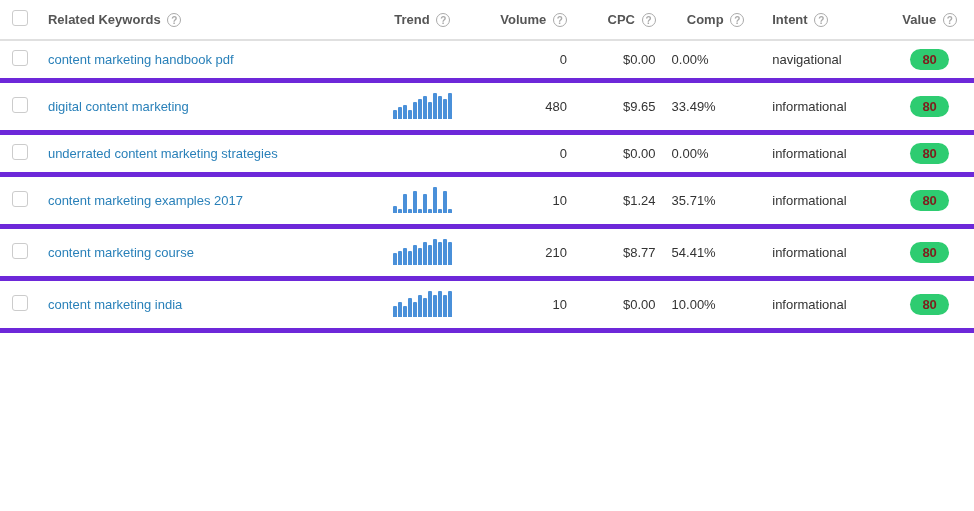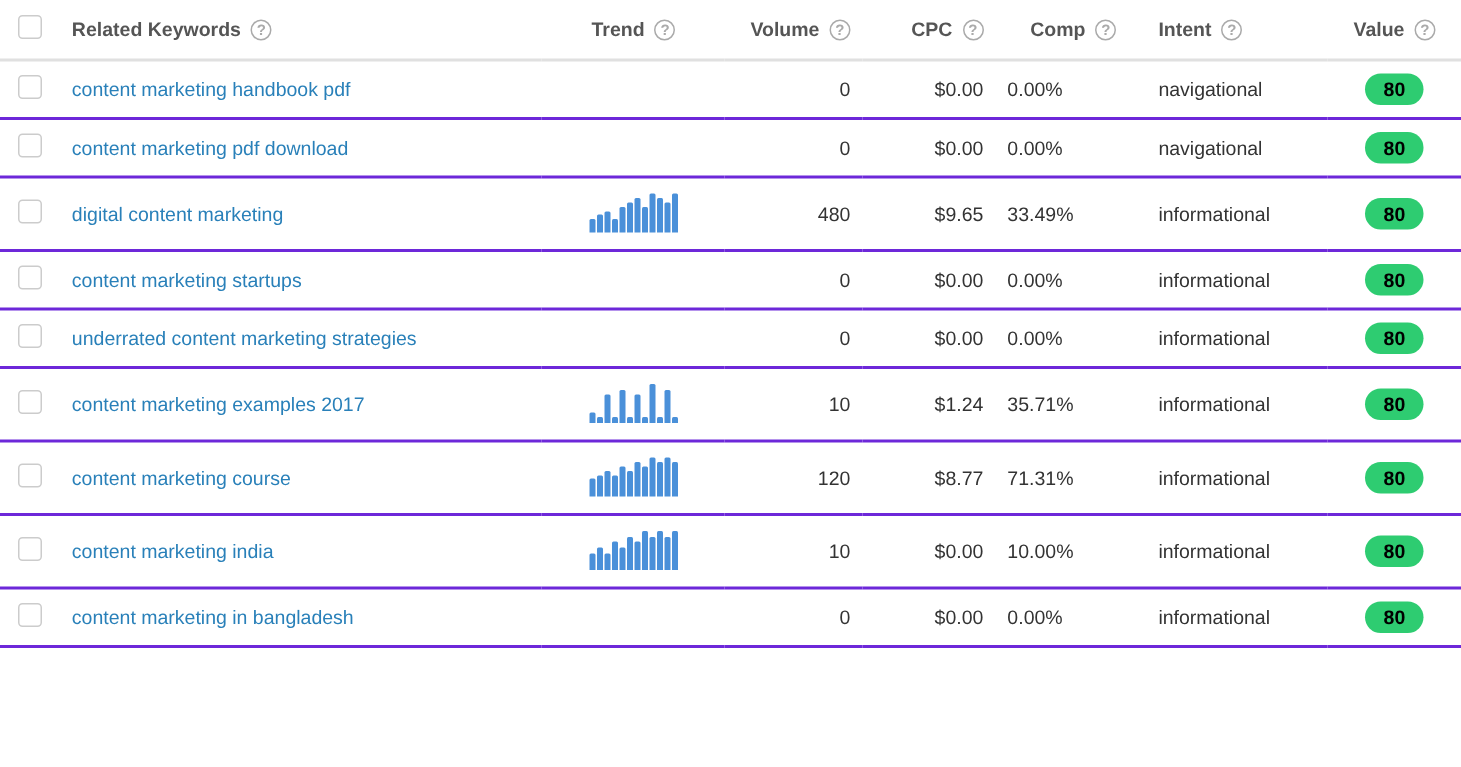--- a/index.html
+++ b/index.html
@@ -36,21 +36,21 @@
       border: 1px solid #aaa;
       color: #aaa;
       font-size: 10px;
       text-align: center;
       line-height: 13px;
       margin-left: 3px;
       cursor: pointer;
       vertical-align: middle;
     }
     tbody tr {
-      border-bottom: 2px solid #6d28d9;
+      border-bottom: 5px solid #6d28d9;
     }
     tbody td {
       padding: 8px 8px;
       vertical-align: middle;
     }
     .col-check { width: 36px; text-align: center; }
     .col-keyword { width: 290px; }
     .col-trend { width: 110px; text-align: center; }
     .col-volume { width: 80px; text-align: right; }
     .col-cpc { width: 80px; text-align: right; }
@@ -60,21 +60,21 @@
     .checkbox {
       width: 16px;
       height: 16px;
       border: 1px solid #ccc;
       border-radius: 3px;
       display: inline-block;
       cursor: pointer;
     }
     .value-badge {
       background: #2ecc71;
-      color: #000000;
+      color: #7f1d1d;
       border-radius: 12px;
       padding: 3px 12px;
       font-weight: bold;
       font-size: 13px;
       display: inline-block;
     }
     .keyword-text {
       color: #2980b9;
       cursor: pointer;
     }
@@ -140,58 +140,38 @@
           <td class="col-keyword"><span class="keyword-text">content marketing handbook pdf</span></td>
           <td class="col-trend"></td>
           <td class="col-volume">0</td>
           <td class="col-cpc">$0.00</td>
           <td class="col-comp">0.00%</td>
           <td class="col-intent">navigational</td>
           <td class="col-value"><span class="value-badge">80</span></td>
         </tr>
         <tr>
           <td class="col-check"><span class="checkbox"></span></td>
-          <td class="col-keyword"><span class="keyword-text">content marketing pdf download</span></td>
-          <td class="col-trend"></td>
-          <td class="col-volume">0</td>
-          <td class="col-cpc">$0.00</td>
-          <td class="col-comp">0.00%</td>
-          <td class="col-intent">navigational</td>
-          <td class="col-value"><span class="value-badge">80</span></td>
-        </tr>
-        <tr>
-          <td class="col-check"><span class="checkbox"></span></td>
           <td class="col-keyword"><span class="keyword-text">digital content marketing</span></td>
           <td class="col-trend"><div class="mini-chart">
               <div class="bar" style="height: 9px;"></div>
               <div class="bar" style="height: 12px;"></div>
               <div class="bar" style="height: 14px;"></div>
               <div class="bar" style="height: 9px;"></div>
               <div class="bar" style="height: 17px;"></div>
               <div class="bar" style="height: 20px;"></div>
               <div class="bar" style="height: 23px;"></div>
               <div class="bar" style="height: 17px;"></div>
               <div class="bar" style="height: 26px;"></div>
               <div class="bar" style="height: 23px;"></div>
               <div class="bar" style="height: 20px;"></div>
               <div class="bar" style="height: 26px;"></div>
             </div></td>
           <td class="col-volume">480</td>
           <td class="col-cpc">$9.65</td>
           <td class="col-comp">33.49%</td>
-          <td class="col-intent">informational</td>
-          <td class="col-value"><span class="value-badge">80</span></td>
-        </tr>
-        <tr>
-          <td class="col-check"><span class="checkbox"></span></td>
-          <td class="col-keyword"><span class="keyword-text">content marketing startups</span></td>
-          <td class="col-trend"></td>
-          <td class="col-volume">0</td>
-          <td class="col-cpc">$0.00</td>
-          <td class="col-comp">0.00%</td>
           <td class="col-intent">informational</td>
           <td class="col-value"><span class="value-badge">80</span></td>
         </tr>
         <tr>
           <td class="col-check"><span class="checkbox"></span></td>
           <td class="col-keyword"><span class="keyword-text">underrated content marketing strategies</span></td>
           <td class="col-trend"></td>
           <td class="col-volume">0</td>
           <td class="col-cpc">$0.00</td>
           <td class="col-comp">0.00%</td>
@@ -231,23 +211,23 @@
               <div class="bar" style="height: 14px;"></div>
               <div class="bar" style="height: 20px;"></div>
               <div class="bar" style="height: 17px;"></div>
               <div class="bar" style="height: 23px;"></div>
               <div class="bar" style="height: 20px;"></div>
               <div class="bar" style="height: 26px;"></div>
               <div class="bar" style="height: 23px;"></div>
               <div class="bar" style="height: 26px;"></div>
               <div class="bar" style="height: 23px;"></div>
             </div></td>
-          <td class="col-volume">120</td>
+          <td class="col-volume">210</td>
           <td class="col-cpc">$8.77</td>
-          <td class="col-comp">71.31%</td>
+          <td class="col-comp">54.41%</td>
           <td class="col-intent">informational</td>
           <td class="col-value"><span class="value-badge">80</span></td>
         </tr>
         <tr>
           <td class="col-check"><span class="checkbox"></span></td>
           <td class="col-keyword"><span class="keyword-text">content marketing india</span></td>
           <td class="col-trend"><div class="mini-chart">
               <div class="bar" style="height: 11px;"></div>
               <div class="bar" style="height: 15px;"></div>
               <div class="bar" style="height: 11px;"></div>
@@ -257,28 +237,18 @@
               <div class="bar" style="height: 19px;"></div>
               <div class="bar" style="height: 26px;"></div>
               <div class="bar" style="height: 22px;"></div>
               <div class="bar" style="height: 26px;"></div>
               <div class="bar" style="height: 22px;"></div>
               <div class="bar" style="height: 26px;"></div>
             </div></td>
           <td class="col-volume">10</td>
           <td class="col-cpc">$0.00</td>
           <td class="col-comp">10.00%</td>
-          <td class="col-intent">informational</td>
-          <td class="col-value"><span class="value-badge">80</span></td>
-        </tr>
-        <tr>
-          <td class="col-check"><span class="checkbox"></span></td>
-          <td class="col-keyword"><span class="keyword-text">content marketing in bangladesh</span></td>
-          <td class="col-trend"></td>
-          <td class="col-volume">0</td>
-          <td class="col-cpc">$0.00</td>
-          <td class="col-comp">0.00%</td>
           <td class="col-intent">informational</td>
           <td class="col-value"><span class="value-badge">80</span></td>
         </tr>
       </tbody>
   </table>
 </div>
 
 </body></html>

